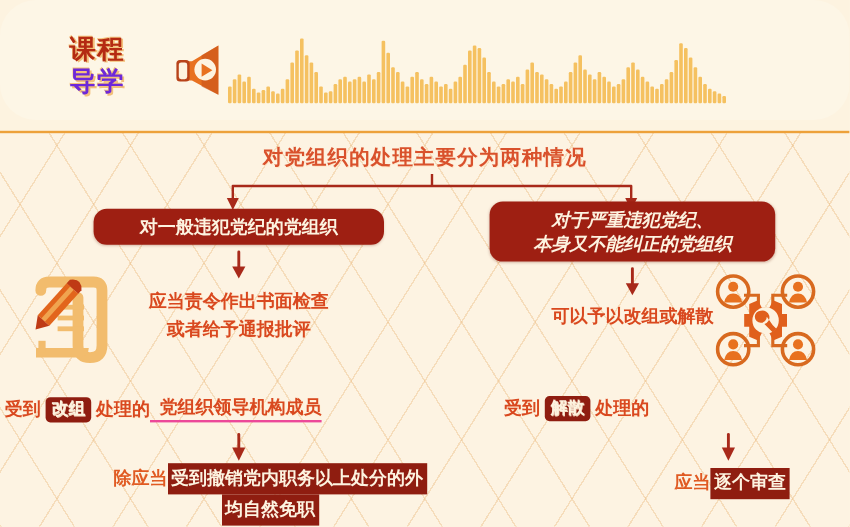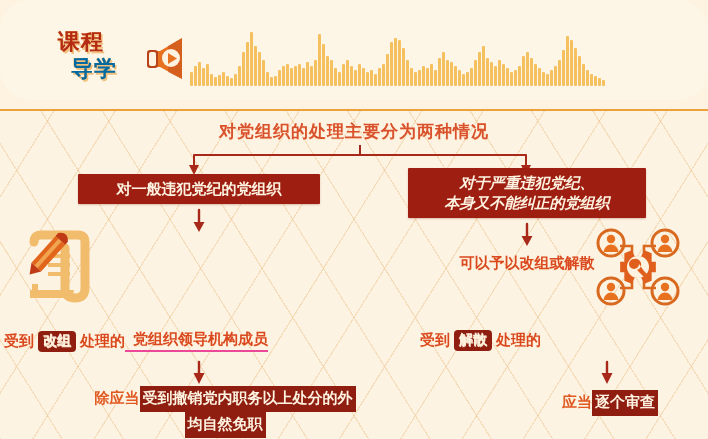--- a/index.html
+++ b/index.html
@@ -33,40 +33,40 @@
   }
   
   .logo-wrap{position:absolute;left:58px;top:28px;width:72px;height:58px;}
   .logo-line{
     color:#b42a12;font-weight:bold;letter-spacing:1px;
     font-size:22px;line-height:27px;
     text-shadow:1.5px 1.5px 0 #f2c07a, -0.5px -0.5px 0 #f2c07a;
     font-family:"DejaVu Sans",sans-serif;
     white-space:nowrap;
   }
-  .logo-line.l2{color:#0369a1;text-align:center;}
+  .logo-line.l2{color:#6d28d9;}
   .megaphone{position:absolute;left:138px;top:34px;width:50px;height:48px;}
   
   #waveform{
     position:absolute;left:190px;top:24px;width:500px;height:62px;
     display:flex;align-items:flex-end;gap:1px;
   }
   #waveform i{display:block;width:3px;background:#f5c160;border-radius:1px;}
   
   #title{
     position:absolute;left:0;top:120px;width:708px;text-align:center;
     color:#d9512c;font-size:17px;font-weight:bold;letter-spacing:1px;
     font-family:"DejaVu Sans",sans-serif;
     text-shadow:0.5px 0.5px 0 rgba(255,230,200,.9);
   }
   
   #bracket{position:absolute;left:160px;top:145px;width:400px;height:34px;}
   
   .redbox{
-    position:absolute;background:#9e1f12;border-radius:1px;
+    position:absolute;background:#9e1f12;border-radius:11px;
     color:#fdf3e0;font-weight:bold;text-align:center;
     font-family:"DejaVu Sans",sans-serif;
     display:flex;align-items:center;justify-content:center;
     box-shadow:0 1px 2px rgba(120,40,20,.25);
     line-height:20px;
   }
   #box-left{left:78px;top:174px;width:242px;height:30px;font-size:15px;}
   #box-right{left:408px;top:168px;width:238px;height:50px;font-size:15px;font-style:italic;}
   #box-right span{display:block;}
   
@@ -249,20 +249,24 @@
     <path d="M361 20 L366 30 L371 20 Z" fill="#a8291a"></path>
   </svg>
 
   <div class="redbox" id="box-left">对一般违犯党纪的党组织</div>
 
   <svg class="arrowdown" style="left:190px;top:208px;width:18px;height:26px;" viewBox="0 0 18 26">
     <path d="M9 2 L9 16" stroke="#a8291a" stroke-width="2.4" stroke-linecap="round"></path>
     <path d="M3.5 14 L9 24 L14.5 14 Z" fill="#a8291a"></path>
   </svg>
 
+  <div class="orangetext" id="res-left">
+    <div>应当责令作出书面检查</div>
+    <div>或者给予通报批评</div>
+  </div>
 
   <svg id="scroll-icon" viewBox="0 0 84 86">
     <path d="M26 20 Q26 13 33 13 L70 13 Q77 13 77 20 L77 66 Q77 76 67 76 Q57 76 57 66 L57 26" stroke="#f2bc6d" stroke-width="9" fill="none" stroke-linecap="round" stroke-linejoin="round"></path>
     <path d="M22 68 L66 68 Q66 76 57 76 L22 76 Z" fill="#f2bc6d"></path>
     <rect x="24" y="62" width="6" height="10" fill="#f2bc6d"></rect>
     <rect x="40" y="32" width="22" height="4" fill="#f2bc6d"></rect>
     <rect x="40" y="41" width="22" height="4" fill="#f2bc6d"></rect>
     <rect x="40" y="50" width="22" height="4" fill="#f2bc6d"></rect>
     <g transform="rotate(42 30 44)">
       <rect x="23" y="10" width="13" height="36" fill="#e2651c"></rect>

